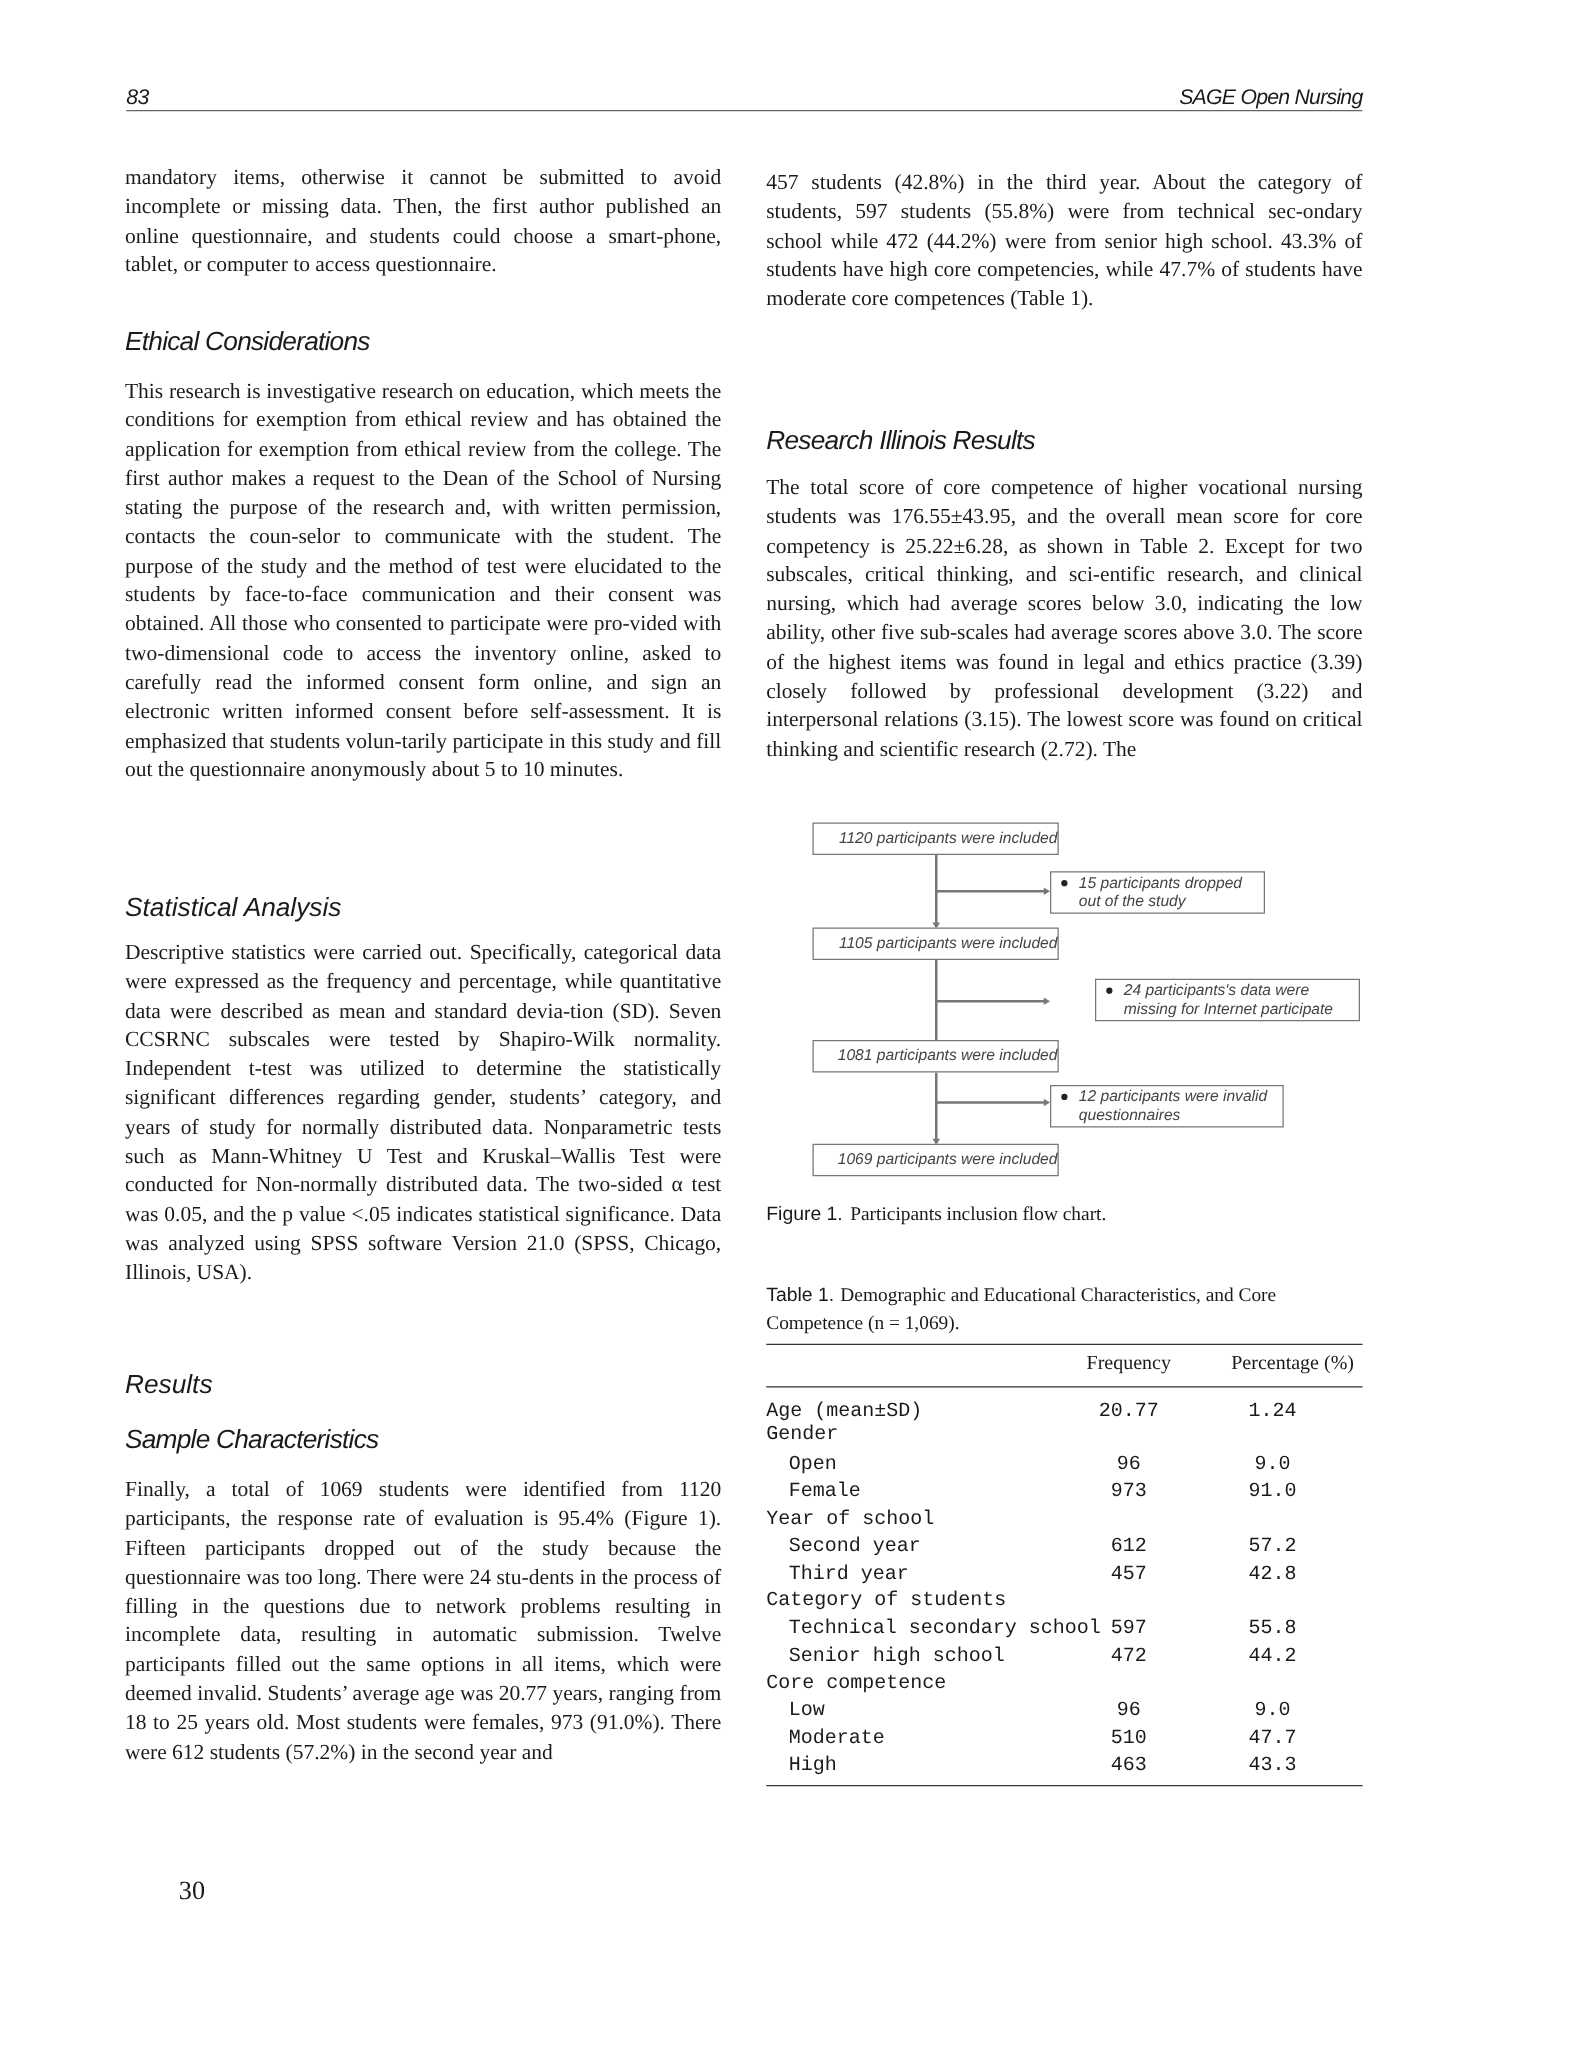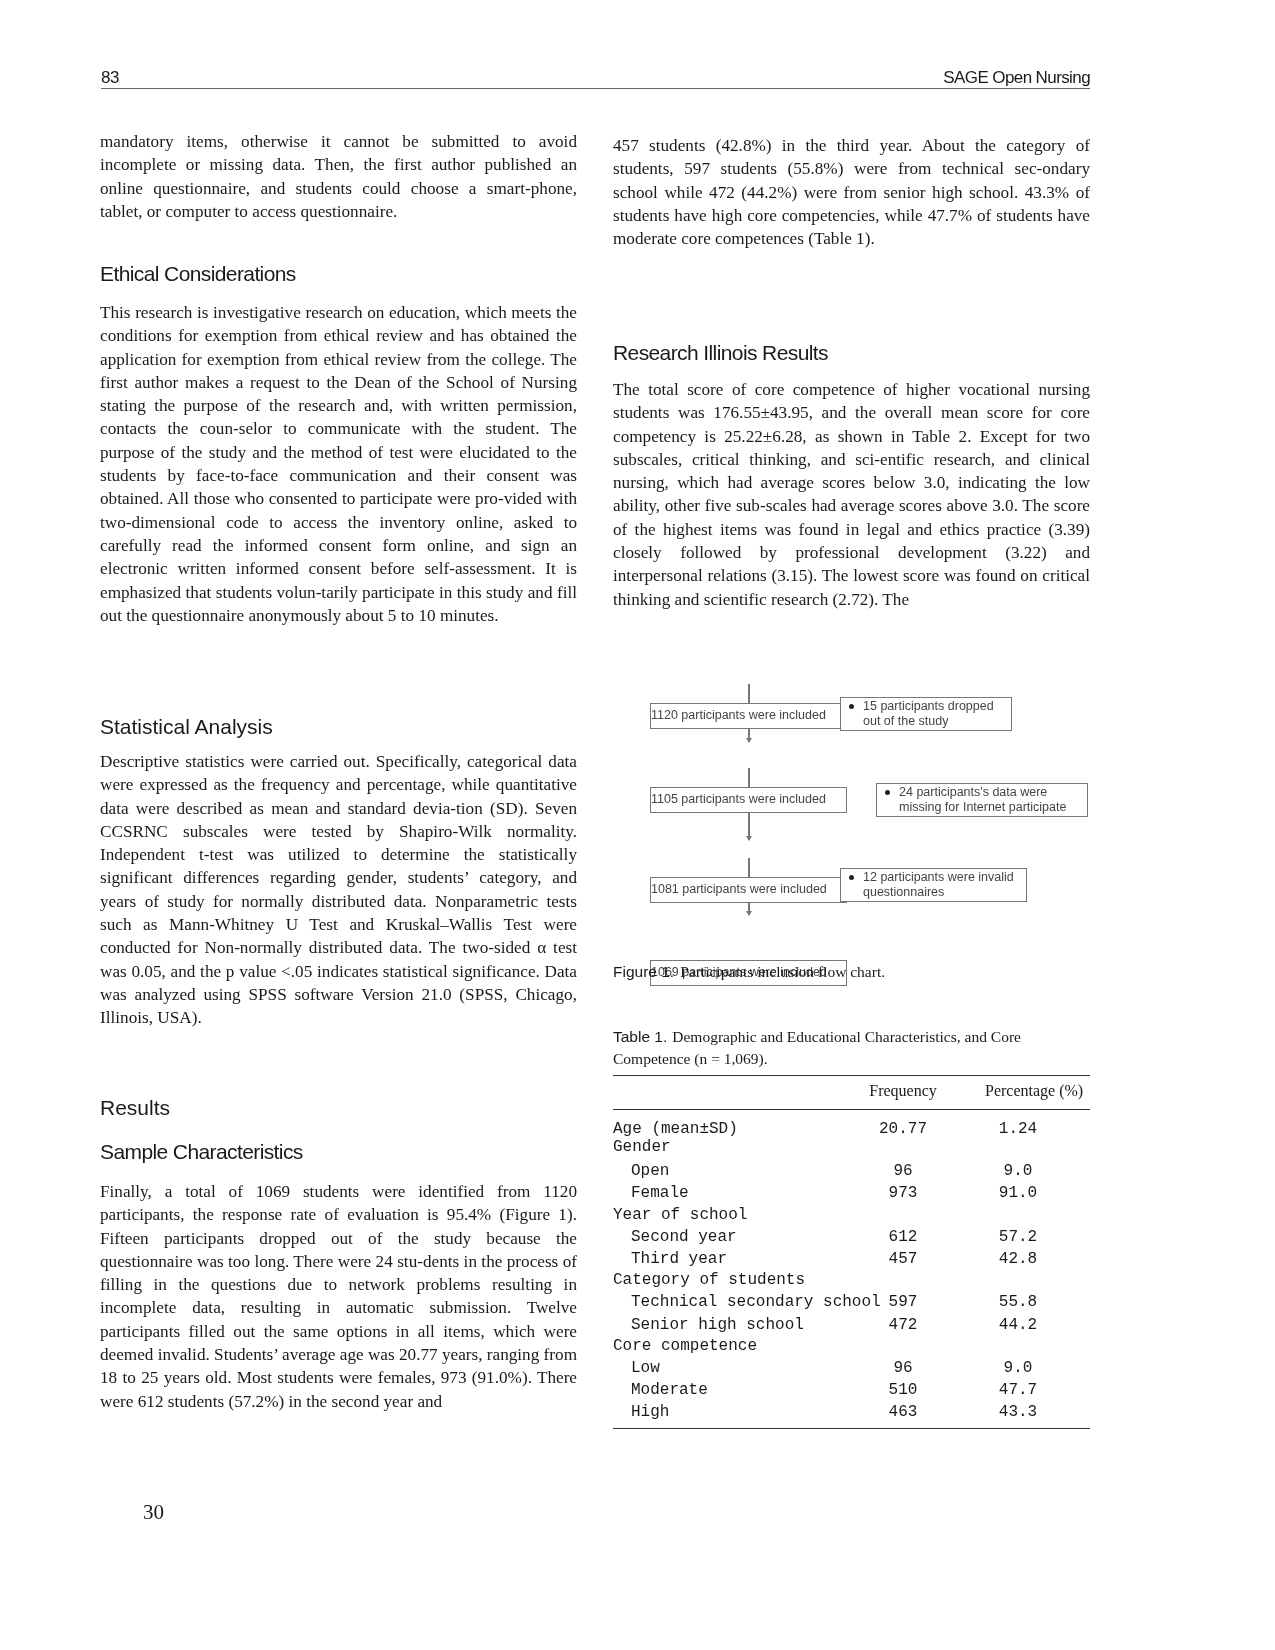--- a/index.html
+++ b/index.html
@@ -1,30 +1,30 @@
 <!DOCTYPE html>
 <html><head>
 <meta charset="utf-8">
 <style>
   html, body { margin: 0; padding: 0; background: #ffffff; }
   body { width: 1275px; height: 1650px; position: relative; overflow: hidden; color: #1a1a1a; }
   .serif { font-family: "Liberation Serif", "DejaVu Serif", serif; }
-  .sans { font-family: "Liberation Sans", "DejaVu Sans", sans-serif; }
+  .sans { font-family: "Liberation Sans", "DejaVu Sans", sans-serif; font-style: italic; }
 
   .header { position: absolute; left: 101px; top: 66px; width: 989px; height: 22px; border-bottom: 1.5px solid #666; }
   .header .pg { position: absolute; left: 0; top: 2px; font-size: 17px; letter-spacing: -0.5px; }
   .header .journal { position: absolute; right: 0; top: 2px; font-size: 17px; letter-spacing: -0.6px; }
 
   p.body { margin: 0; font-size: 17.2px; line-height: 23.3px; text-align: justify; position: absolute; width: 477px; }
   h2.sec { position: absolute; margin: 0; font-weight: normal; font-size: 21px; letter-spacing: -0.6px; }
   h2.sec.light { letter-spacing: 0; }
 
   .figure { position: absolute; left: 650px; top: 658px; width: 420px; height: 290px; }
   .fbox { position: absolute; border: 1.5px solid #777; background: #fff; font-size: 12.5px; color: #444; box-sizing: border-box; }
-  .fbox.main { left: 0; width: 197px; height: 26px; text-align: left; line-height: 23px; margin-top: 45px; }
+  .fbox.main { left: 0; width: 197px; height: 26px; text-align: right; line-height: 23px; }
   .fbox.side { left: 190px; padding: 1px 6px 1px 22px; line-height: 15px; }
   .fbox.side .dot { position: absolute; left: 8px; top: 6px; width: 5px; height: 5px; border-radius: 50%; background: #222; }
   .vline { position: absolute; left: 98px; width: 1.5px; background: #777; }
   .hline { position: absolute; left: 98px; height: 1.5px; background: #777; }
   .arrow-down { position: absolute; width: 0; height: 0; border-left: 3px solid transparent; border-right: 3px solid transparent; border-top: 5px solid #777; }
   .arrow-right { position: absolute; width: 0; height: 0; border-top: 3px solid transparent; border-bottom: 3px solid transparent; border-left: 5px solid #777; }
 
   .caption { position: absolute; font-size: 15.5px; }
   .caption .lbl { font-family: "Liberation Sans", "DejaVu Sans", sans-serif; font-size: 15.5px; margin-right: 6px; }
 

